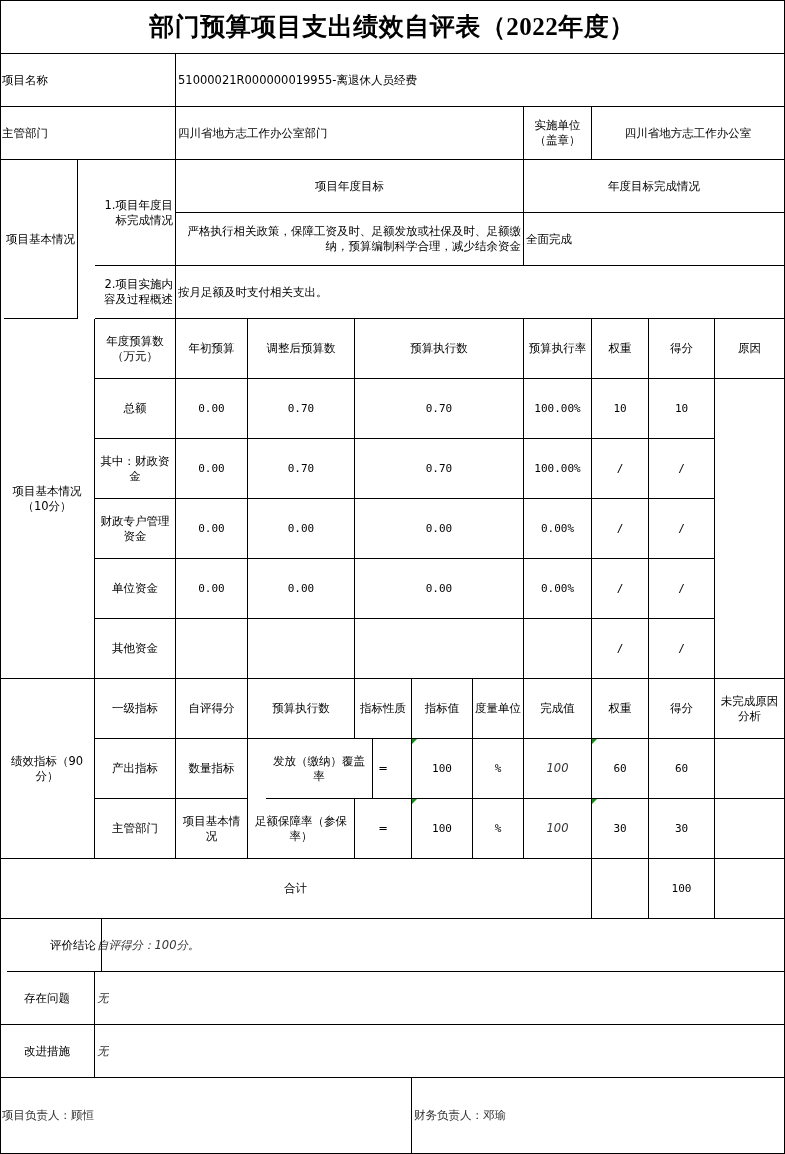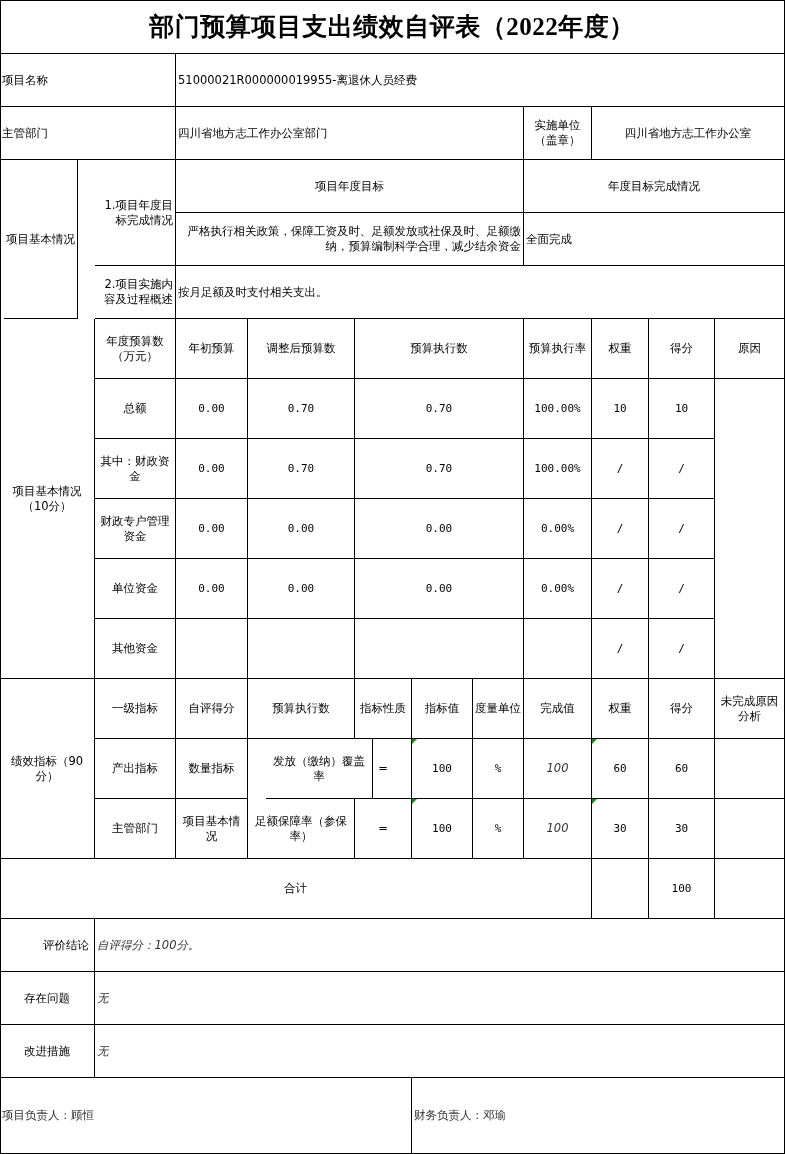--- a/index.html
+++ b/index.html
@@ -131,21 +131,21 @@
     <span>30</span>
   </div>
 <div class="c mono" style="left:649px;top:799px;width:66px;height:60px;">30</div>
 <div class="c" style="left:715px;top:799px;width:70px;height:60px;"></div>
 
 <div class="c" style="left:0;top:859px;width:592px;height:60px;">合计</div>
 <div class="c mono" style="left:592px;top:859px;width:57px;height:60px;"></div>
 <div class="c mono" style="left:649px;top:859px;width:66px;height:60px;">100</div>
 <div class="c" style="left:715px;top:859px;width:70px;height:60px;"></div>
 
-<div class="c" style="left:0;top:919px;width:95px;height:53px;padding-left:40px;">评价结论</div>
+<div class="c" style="left:7px;top:919px;width:95px;height:53px;padding-left:40px;">评价结论</div>
 <div class="c l it" style="left:95px;top:919px;width:690px;height:53px;">自评得分：100分。</div>
 <div class="c" style="left:0;top:972px;width:95px;height:53px;">存在问题</div>
 <div class="c l it" style="left:95px;top:972px;width:690px;height:53px;">无</div>
 <div class="c" style="left:0;top:1025px;width:95px;height:53px;">改进措施</div>
 <div class="c l it" style="left:95px;top:1025px;width:690px;height:53px;">无</div>
 
 <div class="c l" style="left:0;top:1078px;width:412px;height:76px;color:#333;">项目负责人：顾恒</div>
 <div class="c l" style="left:412px;top:1078px;width:373px;height:76px;color:#333;">财务负责人：邓瑜</div>
 
 </body></html>

